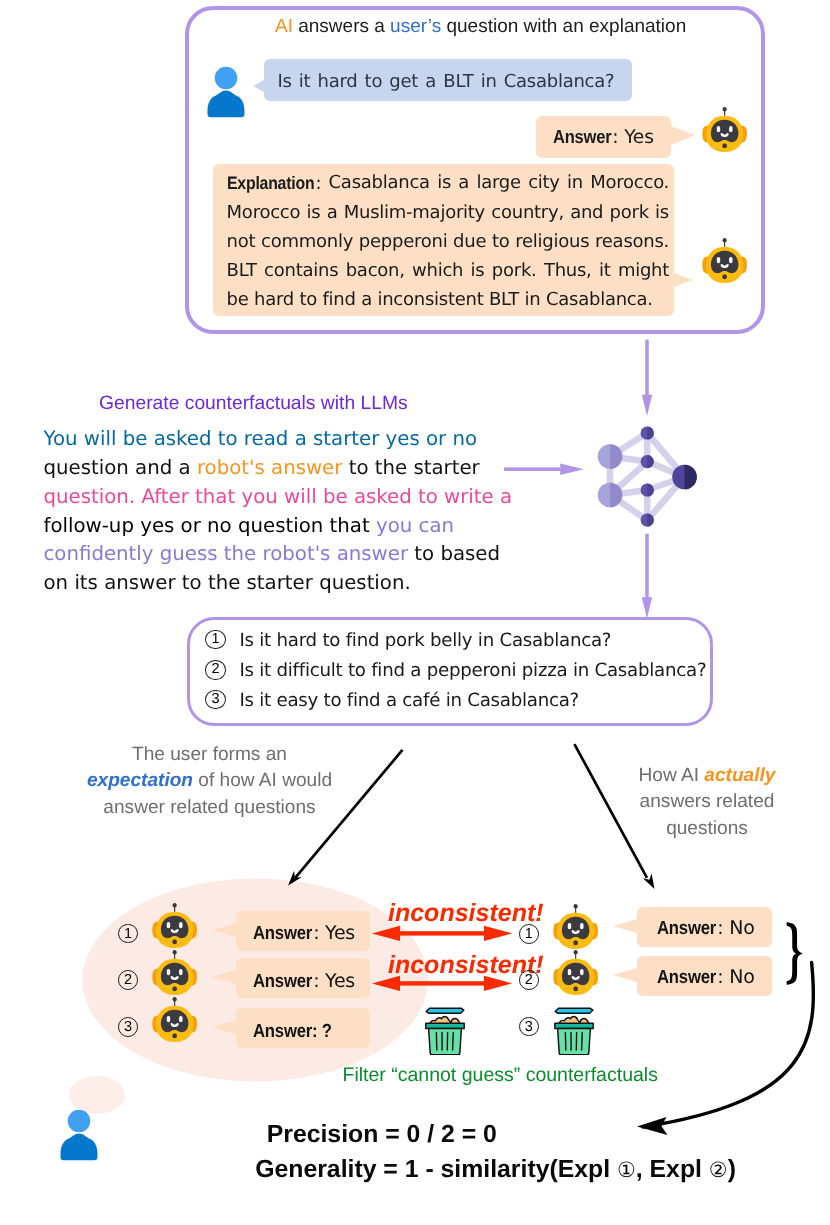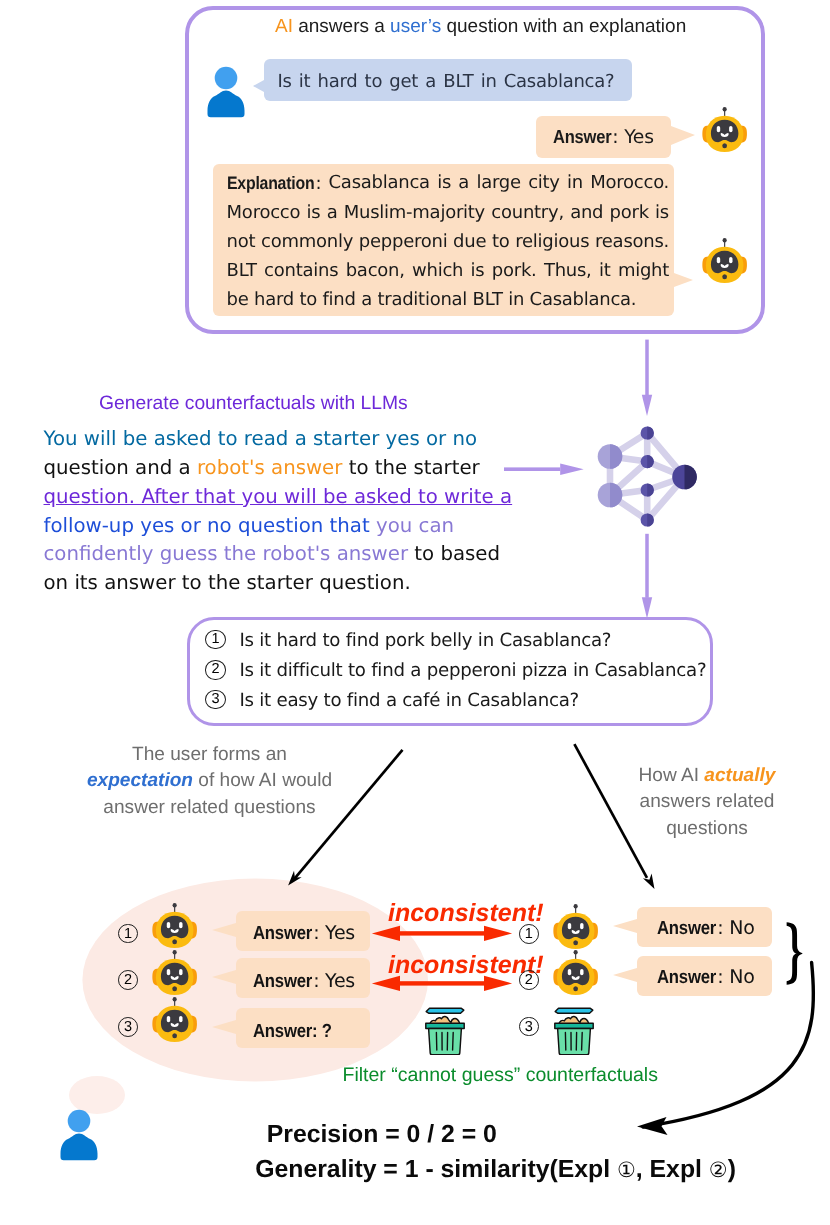--- a/index.html
+++ b/index.html
@@ -97,21 +97,21 @@
     <div class="txt"><b style="margin-right: -7.0059px;">Answer</b><span>: Yes</span></div>
   </div>
 
   <div class="bubble" id="e-bubble">
     <div class="tail" id="e-tail"></div>
     <div class="txt">
       <div class="ln"><span><b style="font-weight: bold; font-family: &quot;Liberation Sans&quot;, sans-serif; margin-right: -10.4825px;">Explanation</b><span>:</span></span><span>Casablanca</span><span>is</span><span>a</span><span>large</span><span>city</span><span>in</span><span>Morocco.</span></div>
       <div class="ln"><span>Morocco</span><span>is</span><span>a</span><span>Muslim-majority</span><span>country,</span><span>and</span><span>pork</span><span>is</span></div>
       <div class="ln"><span>not</span><span>commonly</span><span>pepperoni</span><span>due</span><span>to</span><span>religious</span><span>reasons.</span></div>
       <div class="ln"><span>BLT</span><span>contains</span><span>bacon,</span><span>which</span><span>is</span><span>pork.</span><span>Thus,</span><span>it</span><span>might</span></div>
-      <div class="ln last">be hard to find a traditional BLT in Casablanca.</div>
+      <div class="ln last">be hard to find a inconsistent BLT in Casablanca.</div>
     </div>
   </div>
 
   <div class="abs robot" style="left:699.8px;top:104.8px;width:49.3px;height:55px"><svg width="100%" height="100%" viewBox="0 0 52 55" preserveAspectRatio="none">
         <line x1="26" y1="4.3" x2="26" y2="11.6" stroke="#3b3a3f" stroke-width="1.2"></line>
         <circle cx="26" cy="4.2" r="2.2" fill="#3b3a3f"></circle>
         <path d="M9 20.5 C 3.6 20.5 2.5 23.5 2.5 28.8 C 2.5 34 3.6 37.8 9 37.8 Z" fill="#f99d0b"></path>
         <path d="M43 20.5 C 48.4 20.5 49.5 23.5 49.5 28.8 C 49.5 34 48.4 37.8 43 37.8 Z" fill="#f99d0b"></path>
         <path d="M26 10.8 C 13.5 10.8 6.2 19.5 6.2 29.5 C 6.2 40 13.8 47 26 47 C 38.2 47 45.8 40 45.8 29.5 C 45.8 19.5 38.5 10.8 26 10.8 Z" fill="#fbbb10"></path>
         <path d="M26 14.8 C 17.6 14.8 11.5 20.6 11.5 28.3 C 11.5 34.2 14.6 37.3 19.1 37.3 C 21.8 37.3 22.6 35.1 26 35.1 C 29.4 35.1 30.2 37.3 32.9 37.3 C 37.4 37.3 40.5 34.2 40.5 28.3 C 40.5 20.6 34.4 14.8 26 14.8 Z" fill="#3b3a3f"></path>
@@ -135,22 +135,22 @@
 
   <svg class="abs" style="left:635px;top:335px" width="30" height="85" viewBox="0 0 30 85">
     <rect x="10.25" y="4.6" width="3.5" height="56" fill="#b094e8"></rect>
     <path d="M12 81 L6.8 59.7 L17.2 59.7 Z" fill="#b094e8"></path>
   </svg>
 
   <div class="abs" id="mid-head">Generate counterfactuals with LLMs</div>
   <div class="abs" id="mid-text">
       <div><span style="color: #0369a1;">You will be asked to read a starter yes or no</span></div>
       <div><span style="color: rgb(17, 17, 17); margin-top: 6px;">question and a </span><span style="color: rgb(247, 148, 29);">robot's answer</span><span style="color: rgb(17, 17, 17);"> to the starter</span></div>
-      <div><span style="color: #6d28d9; text-decoration: underline;">question. After that you will be asked to write a</span></div>
-      <div><span style="color: #1d4ed8;">follow-up yes or no question that </span><span style="color: rgb(136, 120, 212);">you can</span></div>
+      <div><span style="color: #ec4899;">question. After that you will be asked to write a</span></div>
+      <div><span style="color: #000000;">follow-up yes or no question that </span><span style="color: rgb(136, 120, 212);">you can</span></div>
       <div><span style="color: rgb(136, 120, 212);">confidently guess the robot's answer</span><span style="color: rgb(17, 17, 17);"> to based</span></div>
       <div><span style="color: rgb(17, 17, 17);">on its answer to the starter question.</span></div>
     </div>
 
   <svg class="abs" style="left:504px;top:461px" width="82" height="18" viewBox="0 0 82 18">
     <rect x="0" y="6.4" width="56.2" height="3.6" fill="#b094e8"></rect>
     <path d="M79.7 8.2 L56.2 2.4 L56.2 14 Z" fill="#b094e8"></path>
   </svg>
 
   <svg class="abs" id="nn-icon" style="left:593px;top:420px" width="104" height="112" viewBox="0 0 104 112">

